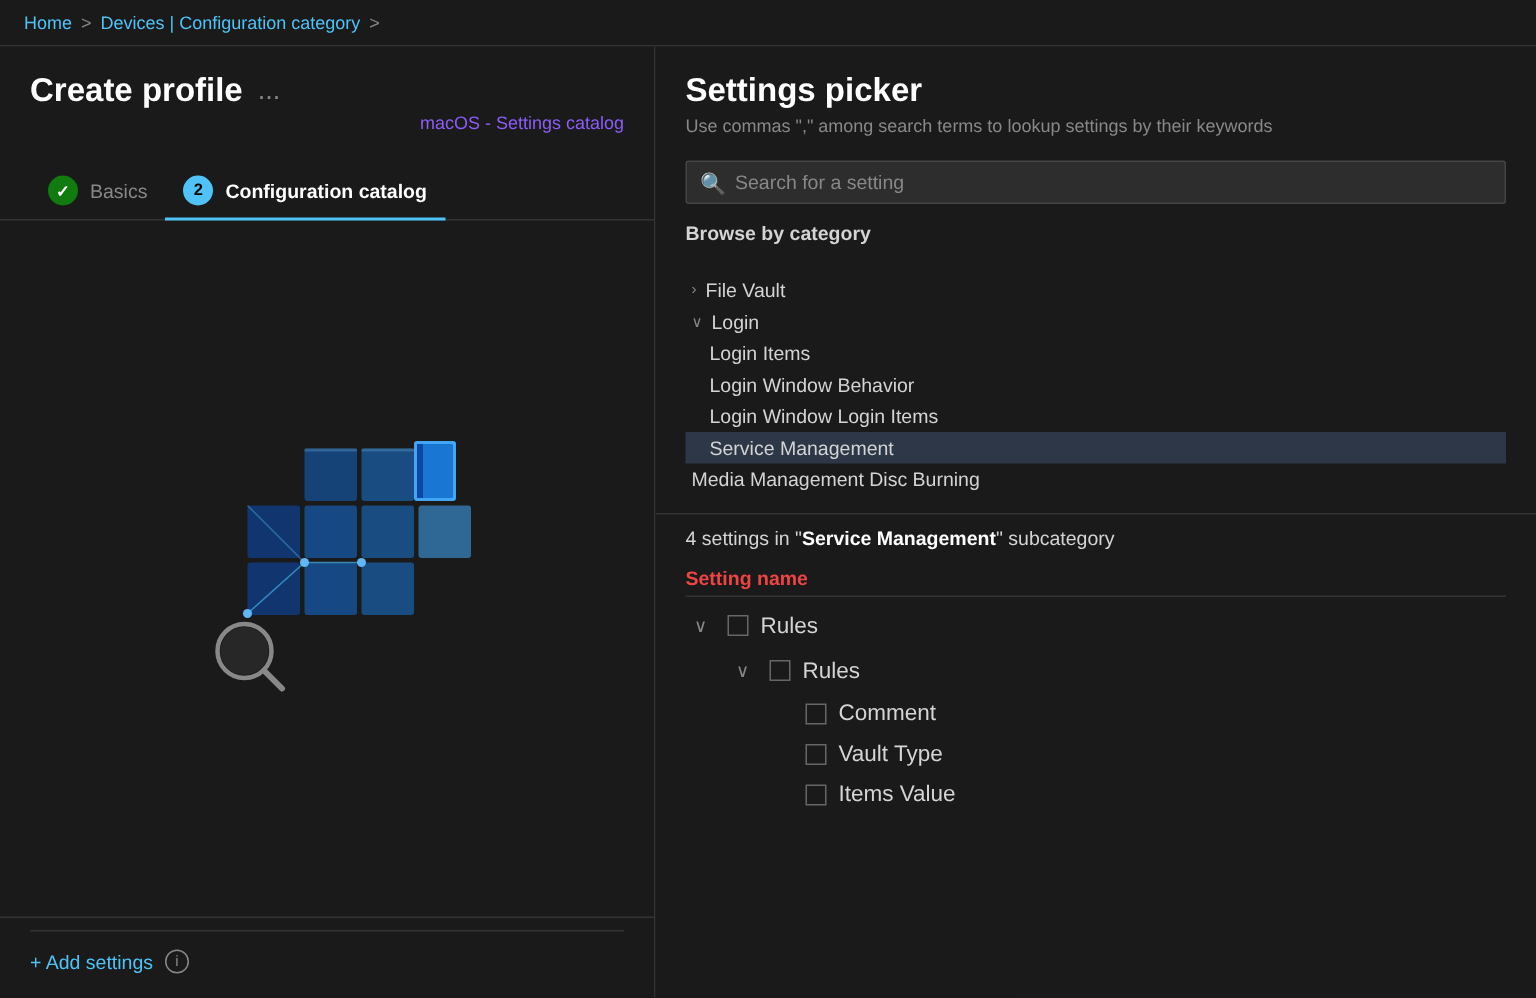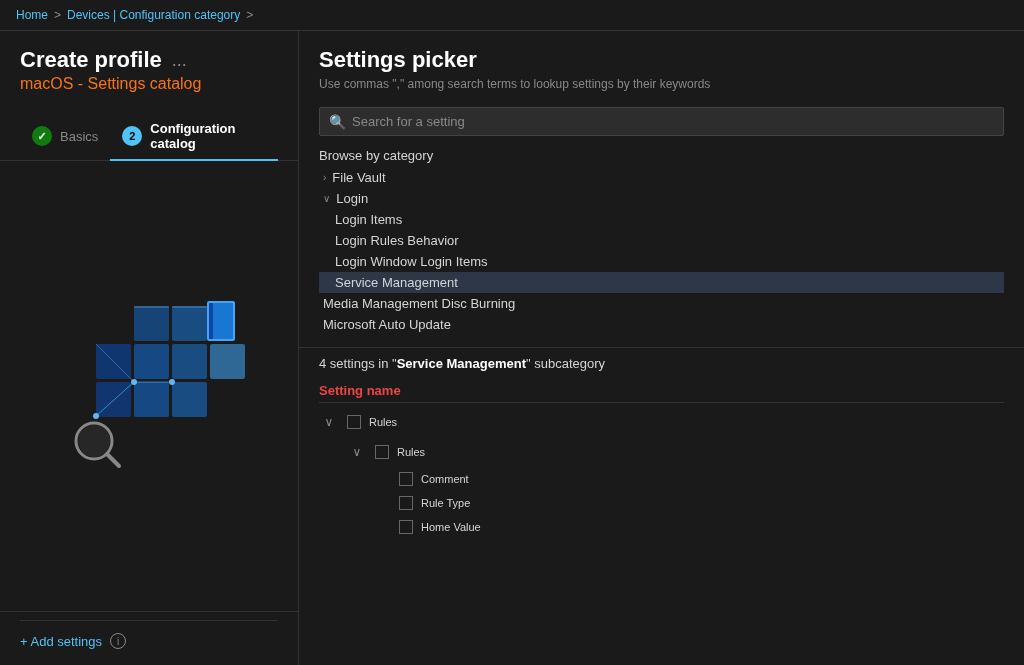--- a/index.html
+++ b/index.html
@@ -37,21 +37,21 @@
 
     
     .main-layout {
       display: flex;
       flex: 1;
       overflow: hidden;
     }
 
     
     .left-panel {
-      width: 299px;
+      width: 437px;
       background: #1a1a1a;
       border-right: 1px solid #333;
       display: flex;
       flex-direction: column;
       padding: 0;
       flex-shrink: 0;
     }
 
     .profile-header {
       padding: 16px 20px 8px 20px;
@@ -65,23 +65,24 @@
       font-size: 22px;
       font-weight: 600;
       color: #ffffff;
     }
     .profile-ellipsis {
       color: #888;
       font-size: 18px;
       cursor: pointer;
     }
     .profile-subtitle {
-      font-size: 16px;
-      color: #f97316;
+      font-size: 12px;
+      color: #8b5cf6;
       margin-top: 2px;
+      text-align: right;
     }
 
     
     .steps-bar {
       display: flex;
       align-items: center;
       padding: 12px 20px 0 20px;
       gap: 0;
       border-bottom: 1px solid #333;
     }
@@ -211,24 +212,24 @@
     .search-input::placeholder { color: #888; }
 
     
     .category-browser {
       padding: 4px 20px;
       flex: 0 0 auto;
       max-height: 240px;
       overflow-y: auto;
     }
     .browse-label {
-      font-weight: 400;
-      color: #d4d4d4;
-      font-size: 13px;
-      margin-bottom: 4px;
+      font-weight: 700;
+      color: #d4d4d4;
+      font-size: 13px;
+      margin-bottom: 20px;
     }
     .cat-item {
       padding: 3px 0 3px 4px;
       display: flex;
       align-items: center;
       gap: 6px;
       cursor: pointer;
       color: #d4d4d4;
       font-size: 13px;
     }
@@ -299,21 +300,21 @@
       cursor: pointer;
       appearance: none;
       -webkit-appearance: none;
     }
     .checkbox:checked {
       background: #4fc3f7;
       border-color: #4fc3f7;
     }
     .setting-label {
       color: #d4d4d4;
-      font-size: 11px;
+      font-size: 15px;
     }
 
     .setting-row.indent-1 { padding-left: 28px; }
     .setting-row.indent-2 { padding-left: 80px; }
 
     
     ::-webkit-scrollbar { width: 6px; }
     ::-webkit-scrollbar-track { background: #1a1a1a; }
     ::-webkit-scrollbar-thumb { background: #444; border-radius: 3px; }
   </style>
@@ -418,36 +419,33 @@
 
       <div class="cat-item">
         <span class="cat-chevron">∨</span>
         <span>Login</span>
       </div>
 
       <div class="cat-item sub-cat">
         <span>Login Items</span>
       </div>
       <div class="cat-item sub-cat">
-        <span>Login Rules Behavior</span>
+        <span>Login Window Behavior</span>
       </div>
       <div class="cat-item sub-cat">
         <span>Login Window Login Items</span>
       </div>
       <div class="cat-item sub-cat highlighted" style="background:#2d3748;">
         <span>Service Management</span>
       </div>
 
       <div class="cat-item">
         <span>Media Management Disc Burning</span>
       </div>
 
-      <div class="cat-item">
-        <span>Microsoft Auto Update</span>
-      </div>
     </div>
 
     <div class="divider"></div>
 
     <div class="settings-table-area">
       <div class="subcategory-info">
         <span>4</span>
         <span> settings in "<strong>Service Management</strong>" subcategory</span>
       </div>
 
@@ -465,23 +463,23 @@
         <span class="setting-label">Rules</span>
       </div>
 
       <div class="setting-row indent-2">
         <input type="checkbox" class="checkbox" style="">
         <span class="setting-label">Comment</span>
       </div>
 
       <div class="setting-row indent-2">
         <input type="checkbox" class="checkbox" style="">
-        <span class="setting-label">Rule Type</span>
+        <span class="setting-label">Vault Type</span>
       </div>
 
       <div class="setting-row indent-2">
         <input type="checkbox" class="checkbox" style="">
-        <span class="setting-label">Home Value</span>
+        <span class="setting-label">Items Value</span>
       </div>
 
     </div>
   </div>
 </div>
 
 </body></html>

